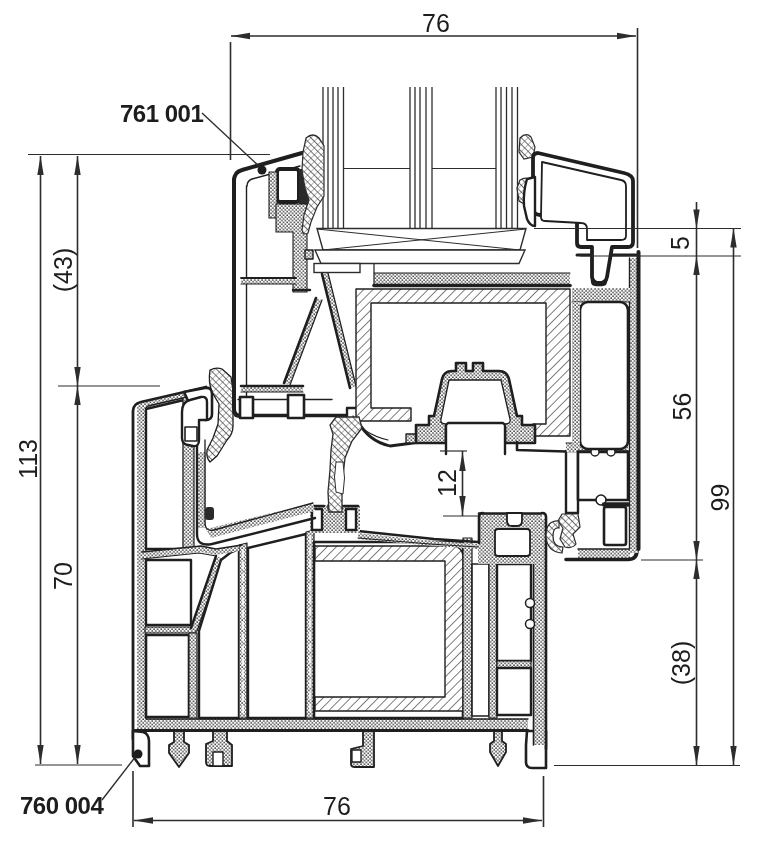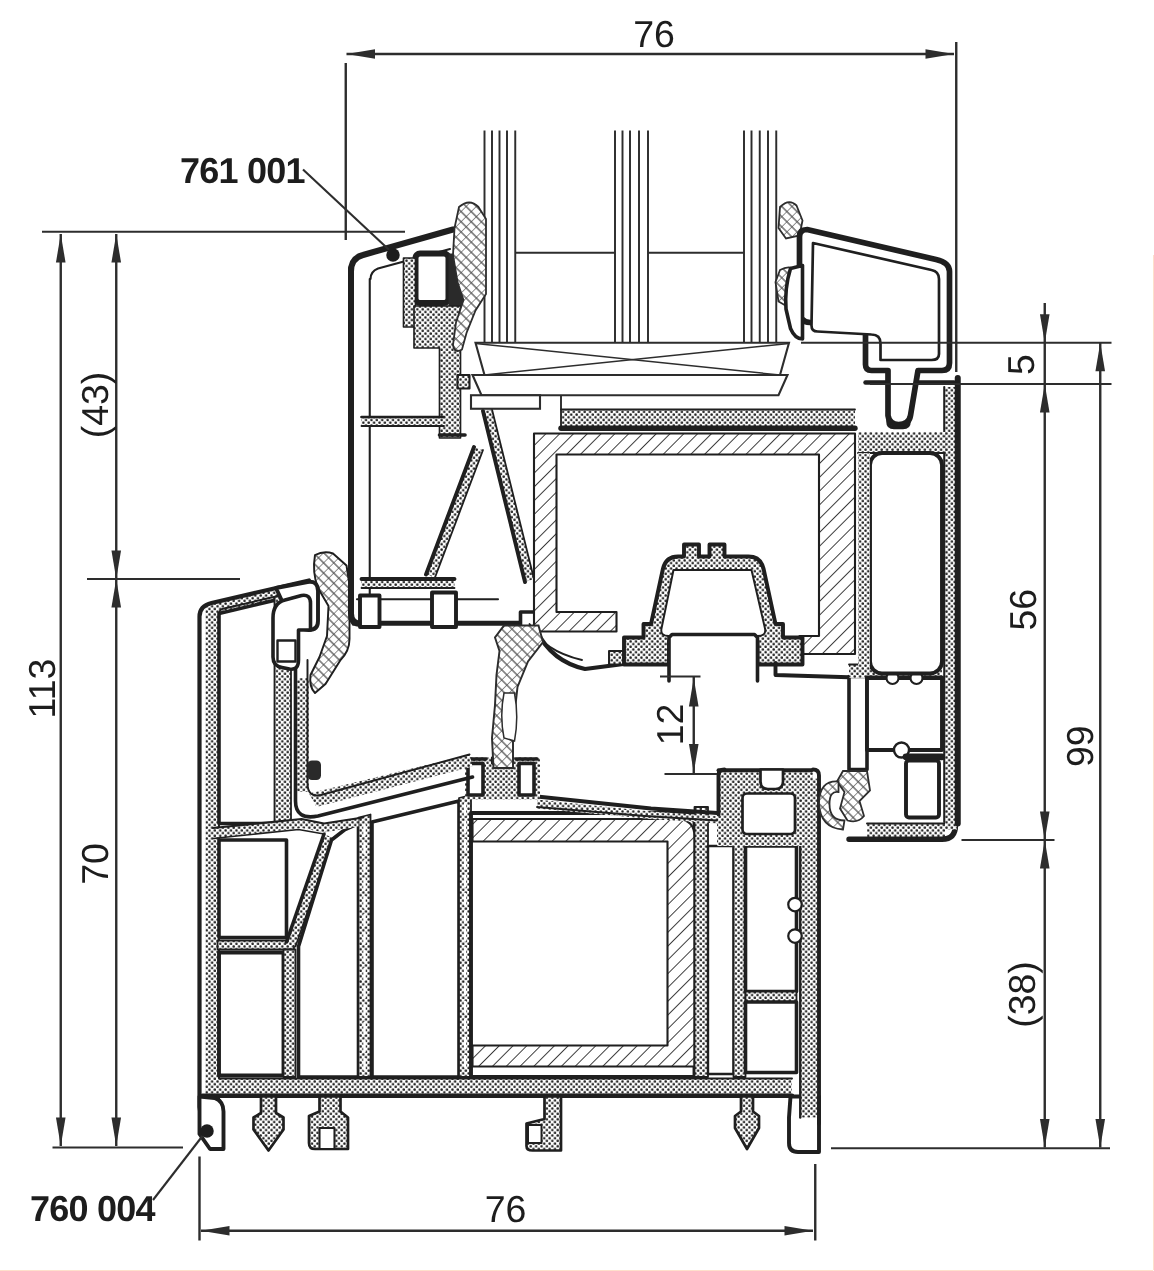--- a/index.html
+++ b/index.html
@@ -1,16 +1,16 @@
 <!DOCTYPE html>
 <html><head>
 <meta charset="utf-8">
 <style>
   html,body{margin:0;padding:0;background:#ffffff;}
-  .wrap{width:769px;height:847px;position:relative;overflow:hidden;background:#f97316;}
+  .wrap{width:769px;height:847px;position:relative;overflow:hidden;background:#f0abfc;}
   svg{display:block;}
   text{font-family:"Liberation Sans", sans-serif;fill:#1d1d1d;}
   .dim{font-size:25px;}
   .lbl{font-size:24px;font-weight:bold;letter-spacing:-0.5px;}
 </style>
 </head>
 <body>
 <div class="wrap">
 <svg width="769" height="847" viewBox="0 0 769 847" xmlns="http://www.w3.org/2000/svg">
 <defs>

